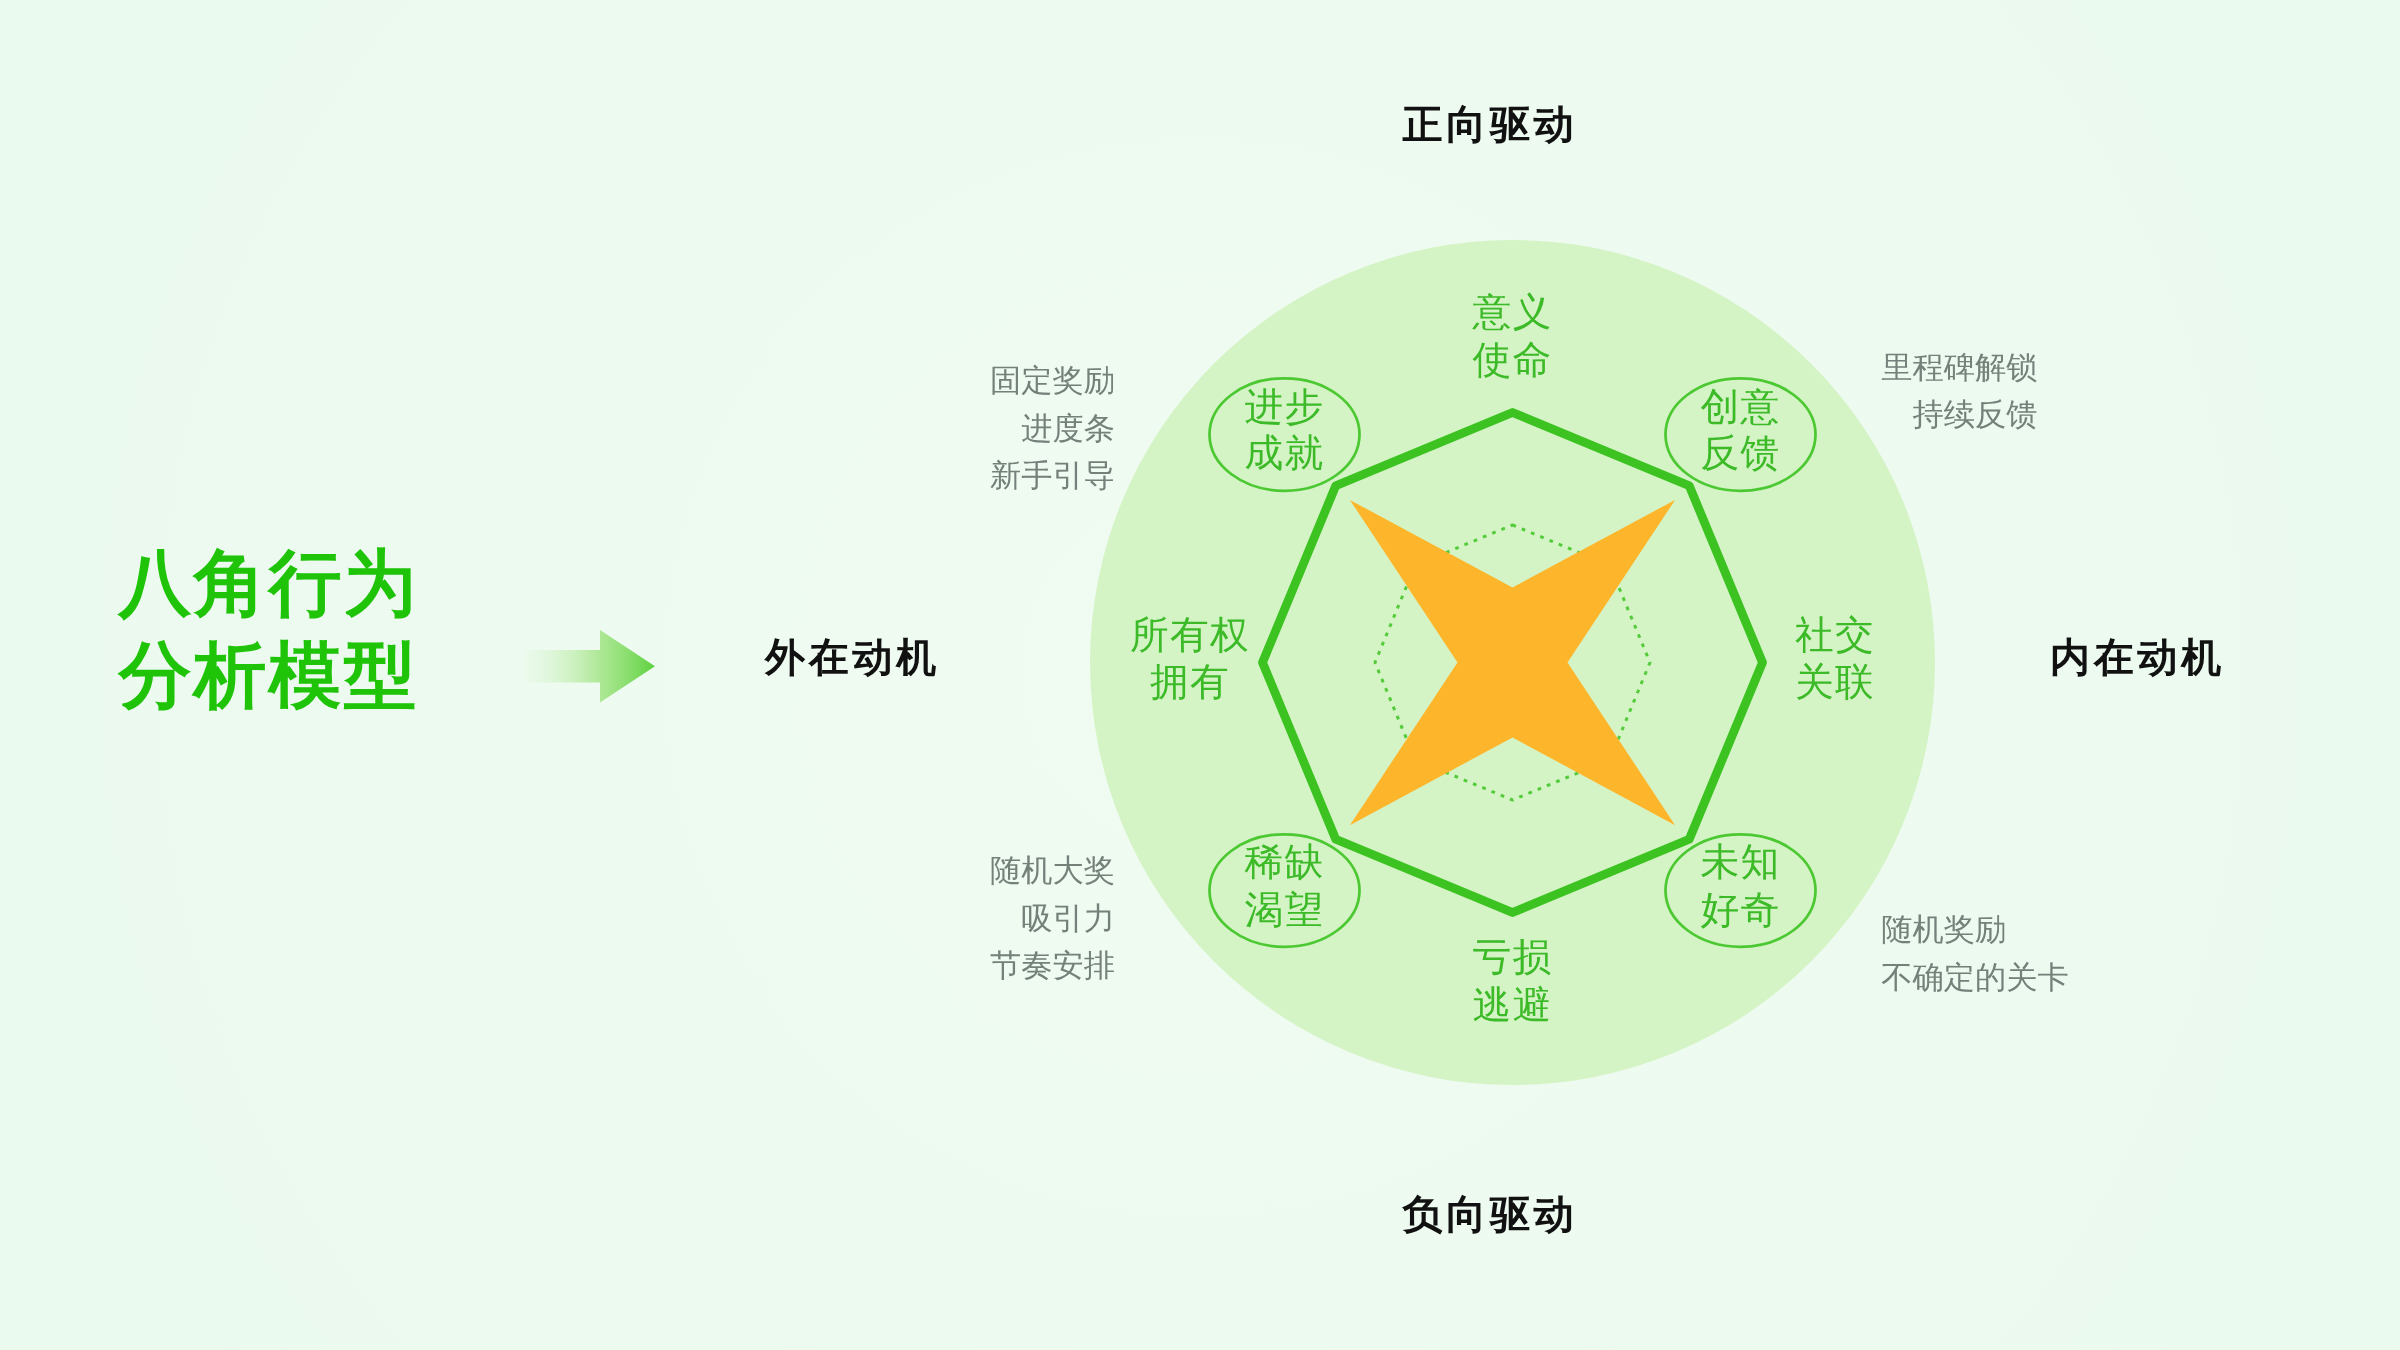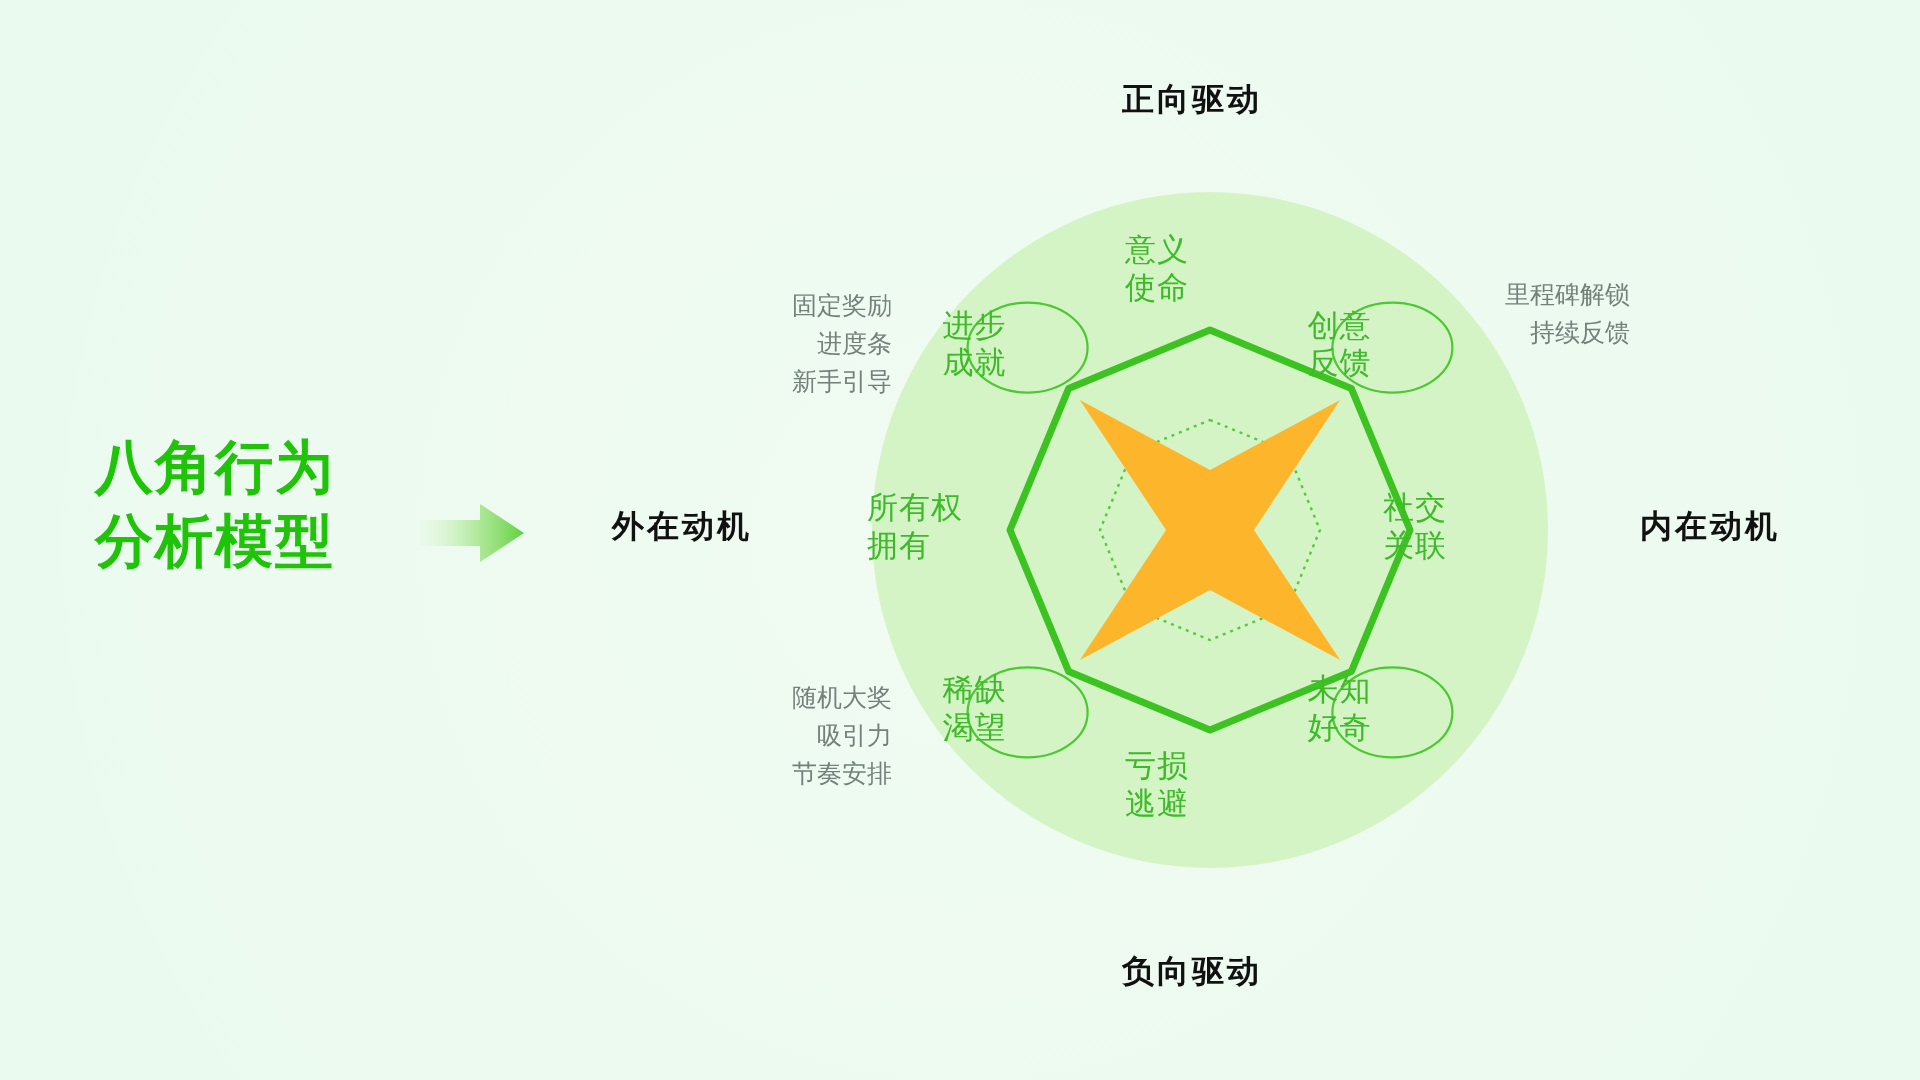--- a/index.html
+++ b/index.html
@@ -83,21 +83,21 @@
     width: 680px;
     height: 680px;
   }
 
   
   .node-label {
     position: absolute;
     font-size: 31px;
     color: #3cba28;
     line-height: 1.22;
-    text-align: left;
+    text-align: center;
     white-space: nowrap;
     letter-spacing: 1px;
   }
   .node-label .ln { display: block; }
 </style>
 </head>
 <body>
 
 <div id="stage">
 
@@ -131,20 +131,24 @@
   </div>
   <div class="note note-bl">
     <div>随机大奖</div>
     <div>吸引力</div>
     <div>节奏安排</div>
   </div>
   <div class="note note-tr">
     <div>里程碑解锁</div>
     <div>持续反馈</div>
   </div>
+  <div class="note note-br">
+    <div>随机奖励</div>
+    <div>不确定的关卡</div>
+  </div>
 
   <div id="diagram">
     <svg width="680" height="680" viewBox="0 0 680 680">
 
       <circle cx="340" cy="340" r="338" fill="#d5f4c6"></circle>
 
       <polygon id="ring-inner" fill="none" stroke="#3cc321" stroke-width="2.4" stroke-dasharray="3 5" stroke-linejoin="round" opacity="0.85" points="340.0,230.0 417.8,262.2 450.0,340.0 417.8,417.8 340.0,450.0 262.2,417.8 230.0,340.0 262.2,262.2"></polygon>
 
       <polygon id="star-poly" fill="#FDB62C" stroke="none" points="340.0,280.0 470.1,209.9 384.0,340.0 470.1,470.1 340.0,400.0 209.9,470.1 296.0,340.0 209.9,209.9"></polygon>
 

